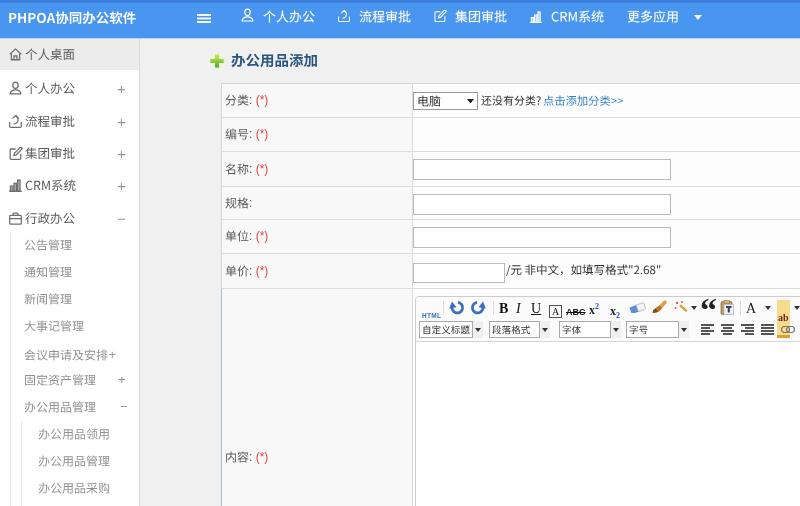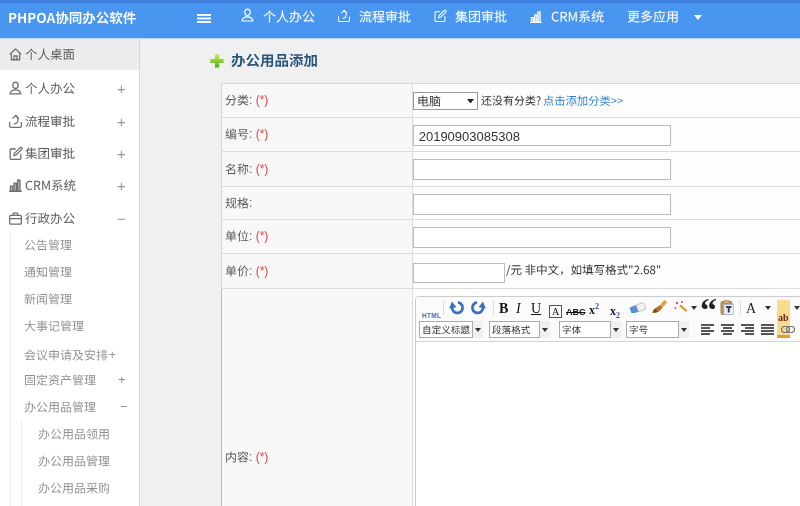--- a/index.html
+++ b/index.html
@@ -560,21 +560,20 @@
               <use href="#r51fb" x="1000"></use>
               <use href="#r6dfb" x="2000"></use>
               <use href="#r52a0" x="3000"></use>
               <use href="#r5206" x="4000"></use>
               <use href="#r7c7b" x="5000"></use>
               <use href="#r3e" x="6000"></use>
               <use href="#r3e" x="6555"></use>
             </svg>
           </div>
         </div>
-        <div class="ab" style="left:272.7px;top:87px;width:258px;height:21px;background:#fff;border:1px solid #bbb;box-sizing:border-box"><span style="font:13px 'Liberation Sans',sans-serif;color:#333;line-height:21px;padding-left:5px">20190903085308</span></div>
         <div class="ab" style="left:272.7px;top:120.5px;width:258px;height:21px;background:#fff;border:1px solid #bbb;box-sizing:border-box"></div>
         <div class="ab" style="left:272.7px;top:155.5px;width:258px;height:21px;background:#fff;border:1px solid #bbb;box-sizing:border-box"></div>
         <div class="ab" style="left:272.7px;top:188.5px;width:258px;height:21px;background:#fff;border:1px solid #bbb;box-sizing:border-box"></div>
         <div class="ab" style="left:272.7px;top:225px;width:92px;height:20px;background:#fff;border:1px solid #bbb;box-sizing:border-box"></div>
         <div class="ab" style="left:366px;top:226px;">
           <svg width="155.3" height="11.5" viewBox="0 -880 13507 1000" fill="#333" style="display:block">
             <use href="#r2f" x="0"></use>
             <use href="#r5143" x="392"></use>
             <use href="#r975e" x="1616"></use>
             <use href="#r4e2d" x="2616"></use>

